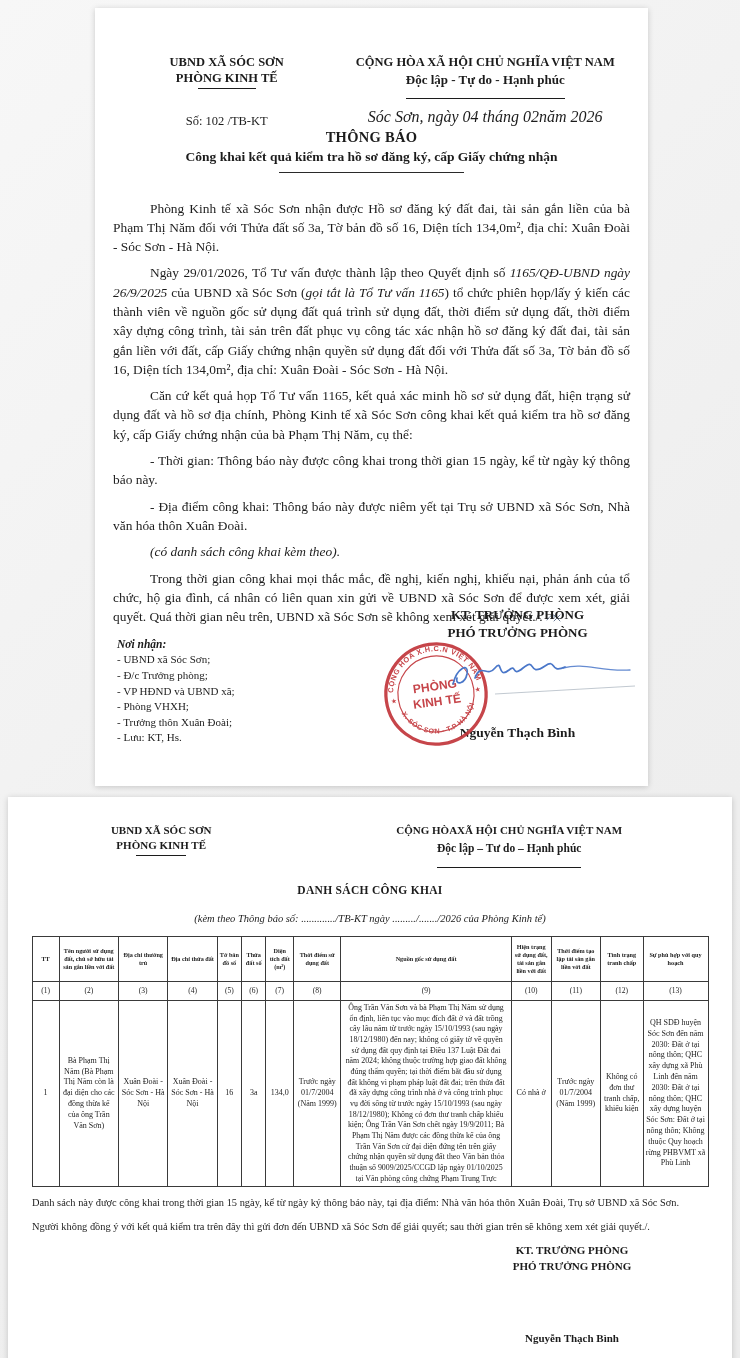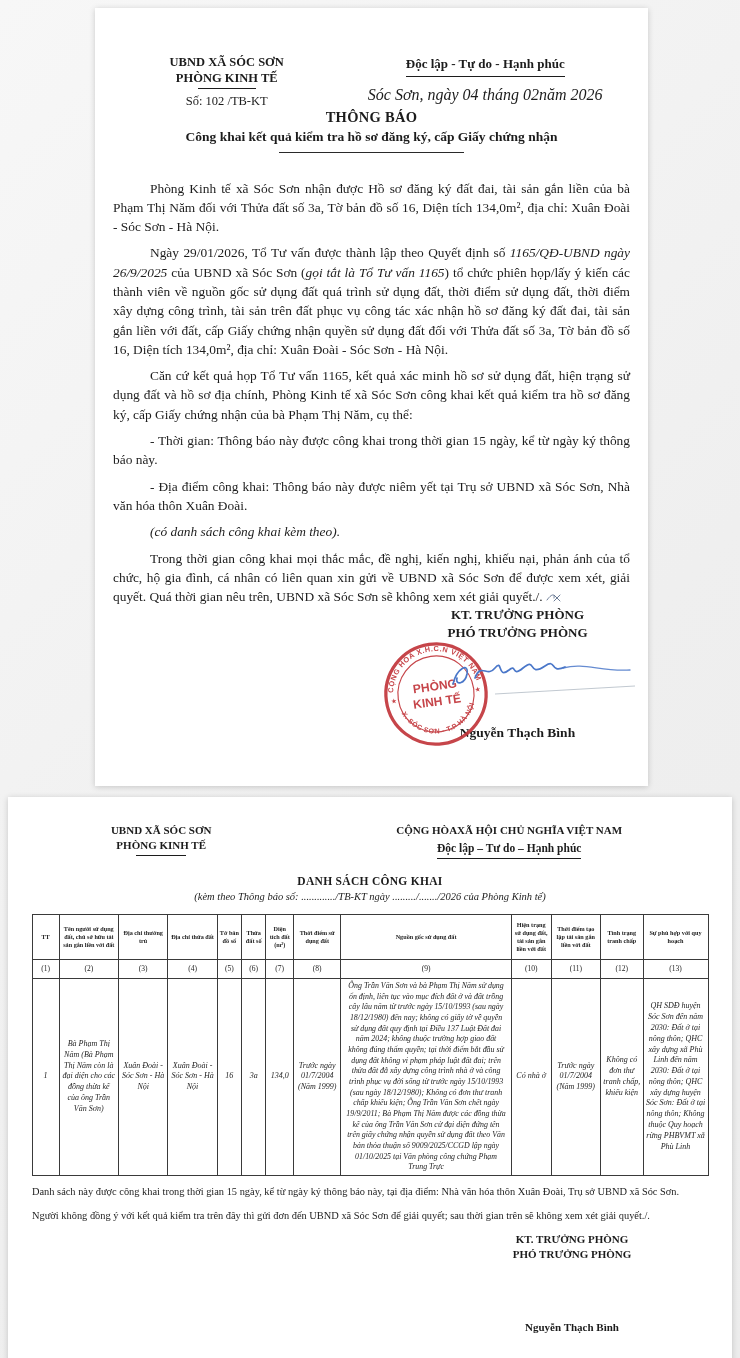--- a/index.html
+++ b/index.html
@@ -10,22 +10,22 @@
   }
   .page{position:absolute;background:#fff;box-shadow:0 1px 6px rgba(0,0,0,.18);}
   
   #page1{left:95px;top:8px;width:553px;height:778px;padding:46px 18px 0 18px;box-sizing:border-box;}
   .hdr{display:flex;width:100%;}
   .hdr-left{width:44%;text-align:center;}
   .hdr-right{width:56%;text-align:center;}
   .hdr .small{font-size:12.5px;font-weight:bold;line-height:1.3;}
   .org2{position:relative;}
   .org2::after{content:"";position:absolute;left:50%;transform:translateX(-50%);bottom:-2px;width:58px;border-bottom:1.2px solid #1c1c1c;}
-  .motto{position:relative;display:inline-block;padding-bottom:4px;border-bottom:1.2px solid #1c1c1c;font-size:13px;font-weight:bold;}
-  .doc-no{margin-top:7px;font-size:12.5px;}
+  .motto{position:relative;display:inline-block;padding-bottom:10px;border-bottom:1.2px solid #1c1c1c;font-size:13px;font-weight:bold;}
+  .doc-no{margin-top:27px;font-size:12.5px;}
   .date-line{margin-top:9px;font-size:16px;font-style:italic;}
   .title-block{text-align:center;}
   .title-main{font-size:14.5px;font-weight:bold;letter-spacing:.3px;}
   .title-sub{font-size:13.5px;font-weight:bold;margin-top:3px;}
   .title-rule{width:185px;border:none;border-top:1.3px solid #2a2a2a;margin:7px auto 0 auto;}
   .body-text{margin-top:26px;}
   .body-text p{font-size:13.4px;line-height:1.44;text-align:justify;text-indent:37px;margin:7px 0;}
   .it{font-style:italic;}
   .hand-mark{vertical-align:-2px;margin-left:2px;}
   
@@ -37,30 +37,30 @@
   .stamp-wrap{position:absolute;left:288px;top:630px;width:106px;height:112px;transform:rotate(-8deg);opacity:.92;}
   .sig-wrap{position:absolute;left:340px;top:628px;width:210px;height:75px;}
   
   #page2{left:8px;top:797px;width:724px;height:570px;padding:26px 14px 0 14px;box-sizing:border-box;}
   .hdr2{display:flex;width:100%;}
   .hdr2-left{width:40%;text-align:center;}
   .hdr2-right{width:60%;text-align:center;}
   .hdr2 .small{font-size:11px;font-weight:bold;line-height:1.35;}
   .org2b{position:relative;display:inline-block;padding-bottom:2px;}
   .org2b::after{content:"";position:absolute;left:50%;transform:translateX(-50%);bottom:-1px;width:50px;border-bottom:1.1px solid #1c1c1c;}
-  .motto2{display:inline-block;border-bottom:1.1px solid #1c1c1c;padding-bottom:4px;font-size:11.5px;font-weight:bold;}
+  .motto2{display:inline-block;border-bottom:1.1px solid #1c1c1c;padding-bottom:13px;font-size:11.5px;font-weight:bold;}
   .t2-block{text-align:center;margin-top:16px;}
   .t2-main{font-size:11.5px;font-weight:bold;letter-spacing:.3px;}
   .t2-sub{font-size:11.5px;font-weight:bold;margin-top:2px;}
-  .t2-note{font-size:10.5px;font-style:italic;margin-top:4px;}
+  .t2-note{font-size:10.5px;font-style:italic;margin-top:17px;}
   table.pub{border-collapse:collapse;width:677px;margin:12px auto 0 auto;table-layout:fixed;}
   table.pub th,table.pub td{border:1px solid #3a3a3a;padding:1px 2px;vertical-align:middle;text-align:center;word-wrap:break-word;}
   table.pub th{font-size:6.2px;font-weight:bold;line-height:1.3;height:42px;}
   tr.idx td{font-size:7.5px;height:16px;}
-  tr.datarow td{font-size:8px;font-style:italic;line-height:1.35;height:152px;}
+  tr.datarow td{font-size:8px;line-height:1.35;height:152px;}
   tr.datarow td.origin{font-size:7.9px;padding:2px 4px;}
   .notes{margin-top:8px;padding:0 10px;}
   .notes p{font-size:10.4px;margin:0 0 9px 0;line-height:1.45;}
   .sign2{width:240px;margin-left:430px;text-align:center;margin-top:6px;}
   .sign2 .t1,.sign2 .t2{font-size:11px;font-weight:bold;line-height:1.4;}
   .sign2-name{margin-top:58px;font-size:11px;font-weight:bold;}
   
   .stamp-arc{font-family:"Liberation Sans","DejaVu Sans",sans-serif;font-weight:bold;fill:#c2363b;}
   .stamp-center{font-family:"Liberation Sans","DejaVu Sans",sans-serif;font-weight:bold;fill:#c2363b;}
 </style>
@@ -68,20 +68,21 @@
 <body>
 
 <div class="page" id="page1">
   <div class="hdr">
     <div class="hdr-left">
       <div class="small">UBND XÃ SÓC SƠN</div>
       <div class="small org2">PHÒNG KINH TẾ</div>
       <div class="doc-no">Số: 102   /TB-KT</div>
     </div>
     <div class="hdr-right">
+      <div class="small">CỘNG HÒA XÃ HỘI CHỦ NGHĨA VIỆT NAM</div>
       <div><span class="motto">Độc lập - Tự do - Hạnh phúc</span></div>
       <div class="date-line">Sóc Sơn, ngày 04 tháng 02năm 2026</div>
     </div>
   </div>
 
   <div class="title-block">
     <div class="title-main">THÔNG BÁO</div>
     <div class="title-sub">Công khai kết quả kiểm tra hồ sơ đăng ký, cấp Giấy chứng nhận</div>
     <hr class="title-rule">
   </div>
@@ -91,20 +92,29 @@
     <p><span>Ngày 29/01/2026, Tổ Tư vấn được thành lập theo Quyết định số </span><span class="it">1165/QĐ-UBND ngày 26/9/2025</span><span> của UBND xã Sóc Sơn (</span><span class="it">gọi tắt là Tổ Tư vấn 1165</span><span>) tổ chức phiên họp/lấy ý kiến các thành viên về nguồn gốc sử dụng đất quá trình sử dụng đất, thời điểm sử dụng đất, thời điểm xây dựng công trình, tài sản trên đất phục vụ công tác xác nhận hồ sơ đăng ký đất đai, tài sản gắn liền với đất, cấp Giấy chứng nhận quyền sử dụng đất đối với Thửa đất số 3a, Tờ bản đồ số 16, Diện tích 134,0m², địa chỉ: Xuân Đoài - Sóc Sơn - Hà Nội.</span></p>
     <p>Căn cứ kết quả họp Tổ Tư vấn 1165, kết quả xác minh hồ sơ sử dụng đất, hiện trạng sử dụng đất và hồ sơ địa chính, Phòng Kinh tế xã Sóc Sơn công khai kết quả kiểm tra hồ sơ đăng ký, cấp Giấy chứng nhận của bà Phạm Thị Năm, cụ thể:</p>
     <p>- Thời gian: Thông báo này được công khai trong thời gian 15 ngày, kể từ ngày ký thông báo này.</p>
     <p>- Địa điểm công khai: Thông báo này được niêm yết tại Trụ sở UBND xã Sóc Sơn, Nhà văn hóa thôn Xuân Đoài.</p>
     <p class="it">(có danh sách công khai kèm theo).</p>
     <p><span>Trong thời gian công khai mọi thắc mắc, đề nghị, kiến nghị, khiếu nại, phản ánh của tổ chức, hộ gia đình, cá nhân có liên quan xin gửi về UBND xã Sóc Sơn để được xem xét, giải quyết. Quá thời gian nêu trên, UBND xã Sóc Sơn sẽ không xem xét giải quyết./.</span><svg class="hand-mark" width="22" height="12" viewBox="0 0 22 12">
           <path d="M2,9 C7,2 10,3 9,7 M9,4 L15,10 M15,4 L9,10" stroke="#6b7b95" stroke-width="1" fill="none" stroke-linecap="round"></path>
         </svg></p>
   </div>
 
+  <div class="recipients">
+    <div class="lbl">Nơi nhận:</div>
+    <div>- UBND xã Sóc Sơn;</div>
+    <div>- Đ/c Trưởng phòng;</div>
+    <div>- VP HĐND và UBND xã;</div>
+    <div>- Phòng VHXH;</div>
+    <div>- Trưởng thôn Xuân Đoài;</div>
+    <div>- Lưu: KT, Hs.</div>
+  </div>
 
   <div class="sign-col">
     <div class="t1">KT. TRƯỞNG PHÒNG</div>
     <div class="t2">PHÓ TRƯỞNG PHÒNG</div>
     <div class="sign-name">Nguyễn Thạch Bình</div>
   </div>
 
   <div class="stamp-wrap">
     <svg width="106" height="112" viewBox="0 0 110 110">
       <circle cx="55" cy="55" r="52" fill="none" stroke="#c2363b" stroke-width="3.4"></circle>

